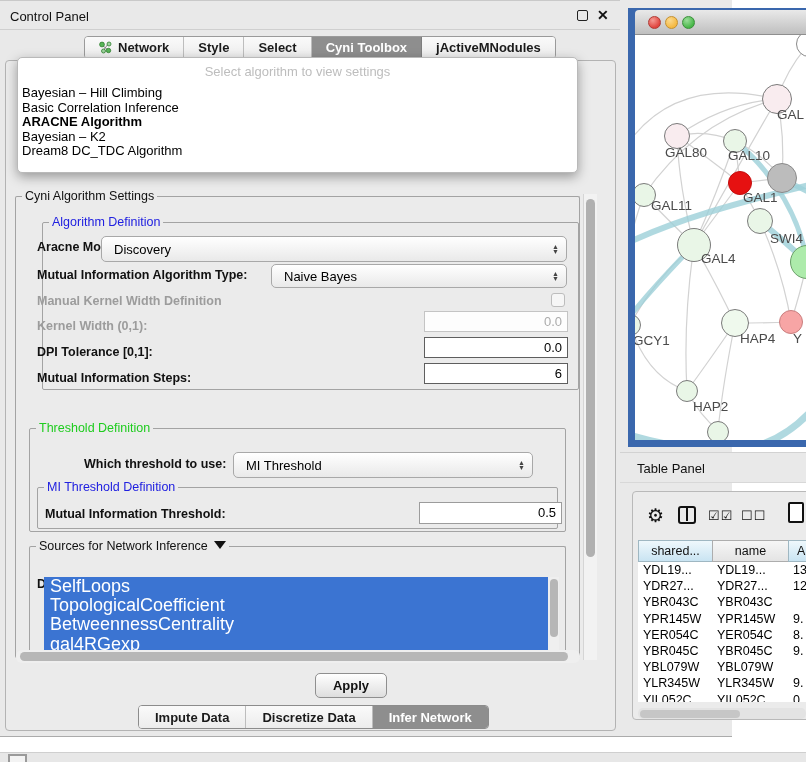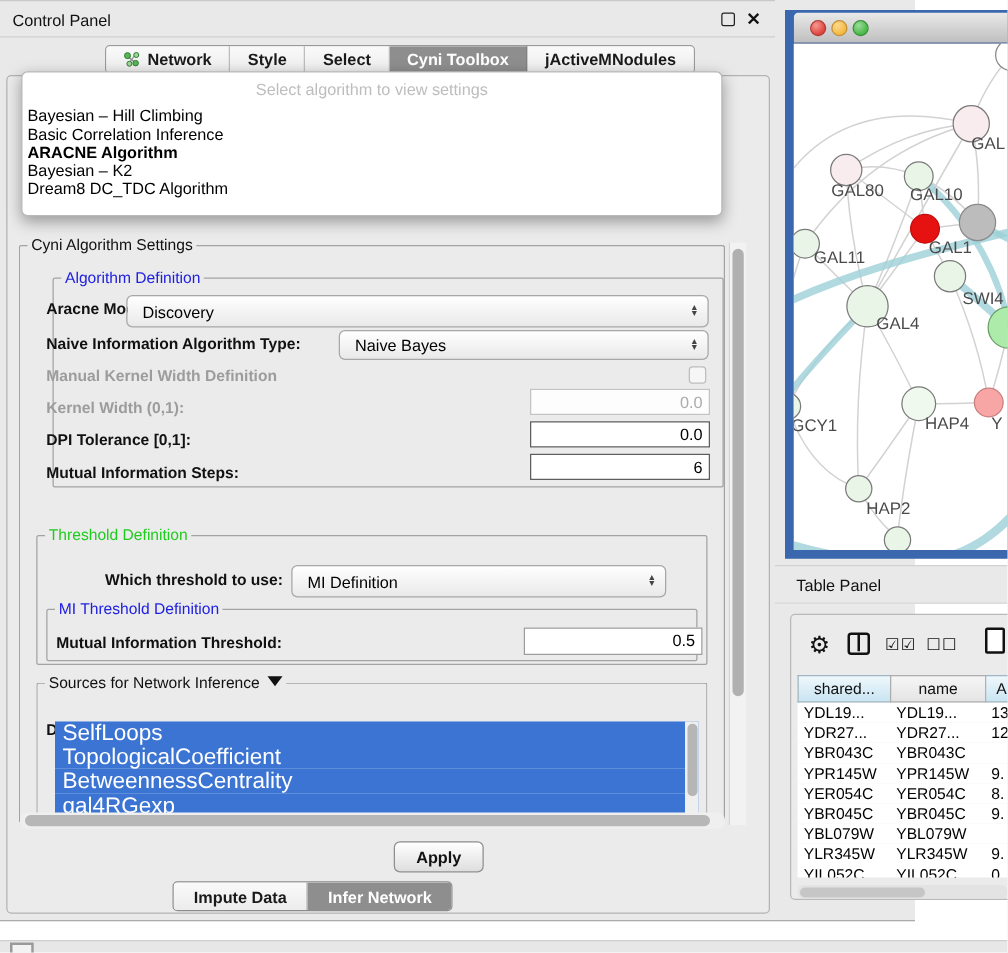--- a/index.html
+++ b/index.html
@@ -154,21 +154,21 @@
 
     <span class="lbl" style="left:37px; top:240px;">Aracne Mode:</span>
     <div class="combo" style="left:101px; top:236px; width:466px; height:26px;">
       <span>Discovery</span>
       <span class="stepper">
           <span>▲</span>
           <span>▼</span>
         </span>
     </div>
 
-    <span class="lbl" style="left:37px; top:268px;">Naive Information Algorithm Type:</span>
+    <span class="lbl" style="left:37px; top:268px;">Mutual Information Algorithm Type:</span>
     <div class="combo" style="left:271px; top:264px; width:296px; height:24px;">
       <span>Naive Bayes</span>
       <span class="stepper">
           <span>▲</span>
           <span>▼</span>
         </span>
     </div>
 
     <span class="lbl dis" style="left:37px; top:294px;">Manual Kernel Width Definition</span>
     <span class="checkbox" style="left:551px; top:293px;"></span>
@@ -181,21 +181,21 @@
 
     <span class="lbl" style="left:37px; top:371px;">Mutual Information Steps:</span>
     <div class="field strong" style="left:424px; top:363px; width:144px; height:21px;">6</div>
 
 
     <div class="group" style="left:29px; top:428px; width:537px; height:104px;">
       <span class="group-title t-green">Threshold Definition</span>
     </div>
     <span class="lbl" style="left:84px; top:457px;">Which threshold to use:</span>
     <div class="combo" style="left:233px; top:452px; width:300px; height:26px;">
-      <span>MI Definition</span>
+      <span>MI Threshold</span>
       <span class="stepper">
           <span>▲</span>
           <span>▼</span>
         </span>
     </div>
 
     <div class="group" style="left:37px; top:487px; width:521px; height:42px;">
       <span class="group-title t-blue">MI Threshold Definition</span>
     </div>
     <span class="lbl" style="left:45px; top:507px;">Mutual Information Threshold:</span>
@@ -220,20 +220,23 @@
       </div>
     <div class="hscroll">
         <div class="hthumb"></div>
       </div>
 
     <div class="apply-btn">Apply</div>
 
     <div class="tabs-bottom">
       <div class="tab" style="padding:0 16px;">
           <span>Impute Data</span>
+        </div>
+      <div class="tab" style="padding:0 16px;">
+          <span>Discretize Data</span>
         </div>
       <div class="tab selected" style="padding:0 16px;">
           <span>Infer Network</span>
         </div>
     </div>
   </div>
 
   <div class="netwin">
     <div class="net-titlebar">
       <span class="light" style="left:13px; background:radial-gradient(circle at 35% 30%, #F59A93, #E0443E 70%); border:0.5px solid #B03A34;"></span>

